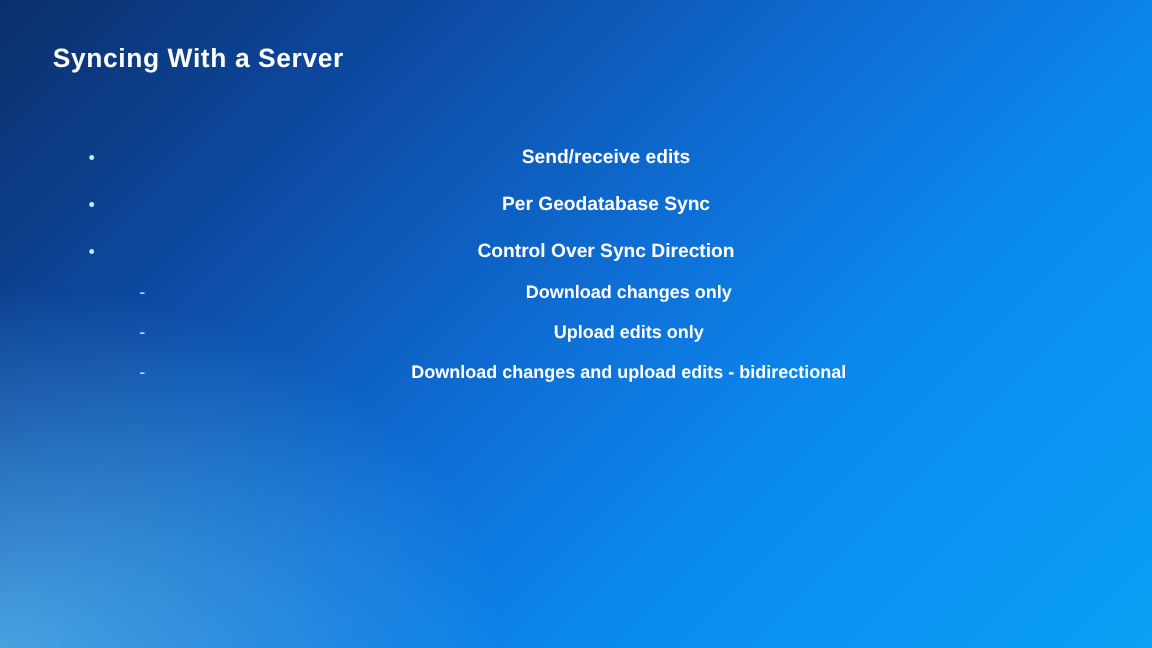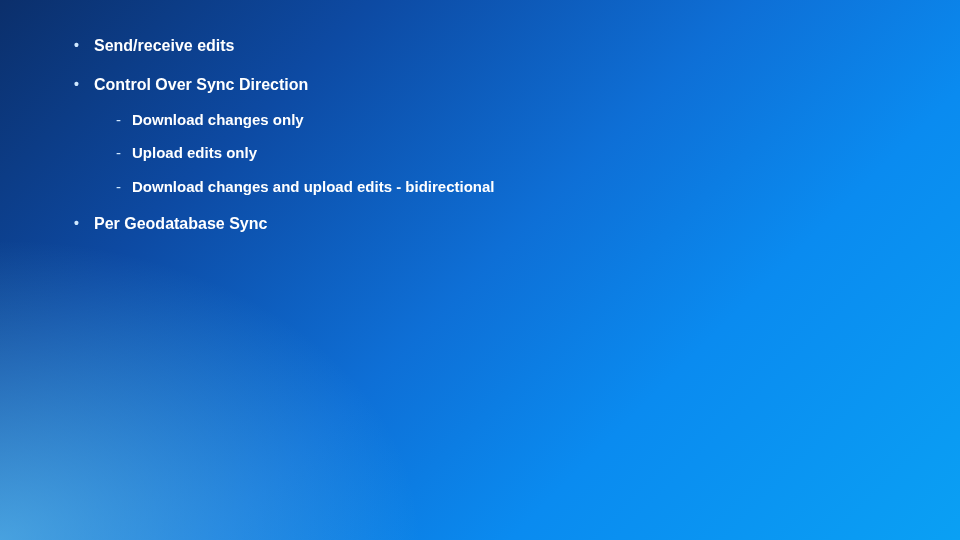--- a/index.html
+++ b/index.html
@@ -19,20 +19,21 @@
   }
   .title {
     font-size: 22px;
     font-weight: 700;
     letter-spacing: 0.5px;
     margin-bottom: 60px;
   }
   ul.bullets {
     list-style: none;
     margin-left: 30px;
+    text-align: center;
   }
   ul.bullets > li {
     font-size: 16px;
     font-weight: 700;
     margin-bottom: 18px;
     position: relative;
     padding-left: 20px;
     line-height: 1.3;
   }
   ul.bullets > li::before {
@@ -62,36 +63,37 @@
     left: 0;
     top: 0;
     color: #cfe8ff;
     font-weight: 400;
   }
 </style>
 </head>
 <body>
 
 <div class="slide">
+  <h1 class="title">Syncing With a Server</h1>
 
   <ul class="bullets">
     <li>
       <span>Send/receive edits</span>
+    </li>
+    <li>
+      <span>Per Geodatabase Sync</span>
     </li>
     <li>
       <span>Control Over Sync Direction</span>
       <ul class="sub">
         <li>
           <span>Download changes only</span>
         </li>
         <li>
           <span>Upload edits only</span>
         </li>
         <li>
           <span>Download changes and upload edits - bidirectional</span>
         </li>
       </ul>
     </li>
-    <li>
-      <span>Per Geodatabase Sync</span>
-    </li>
   </ul>
 </div>
 
 </body></html>

